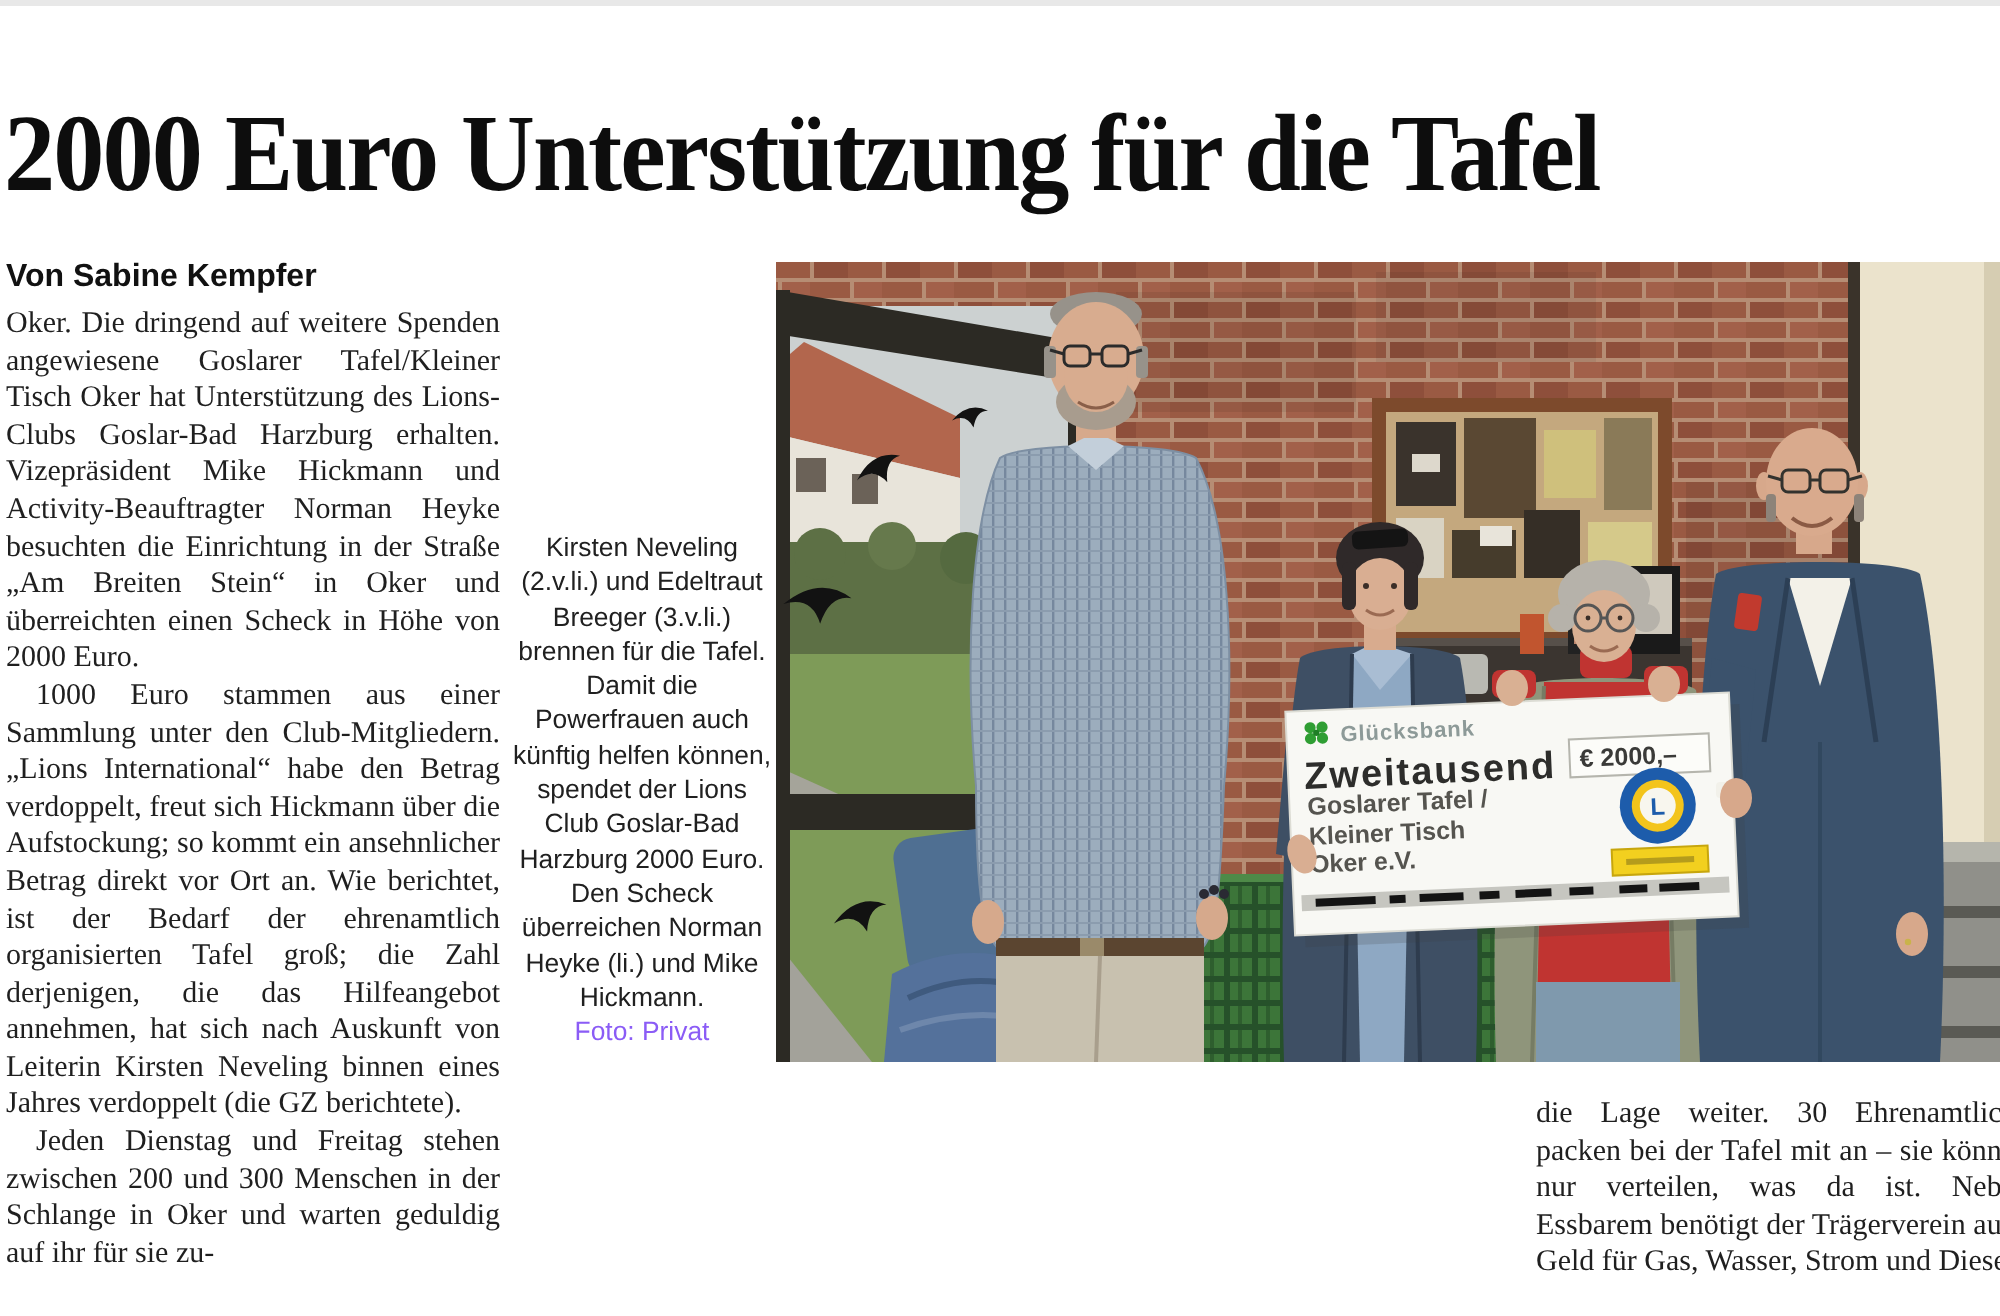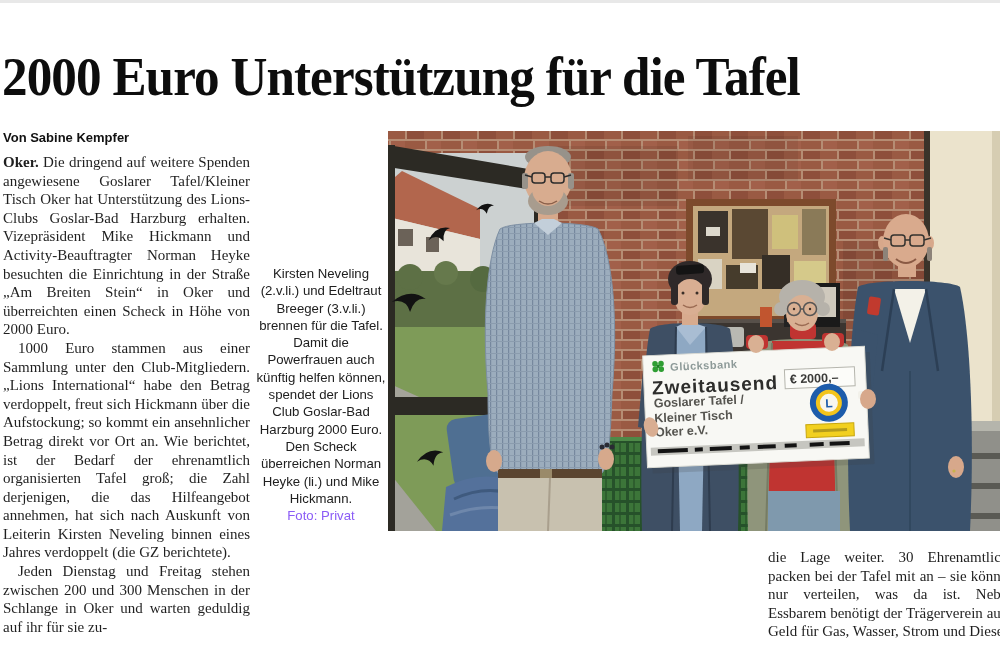--- a/index.html
+++ b/index.html
@@ -15,29 +15,29 @@
     transform:scaleX(.93);transform-origin:left top;white-space:nowrap;
   }
   .subheadline{
     position:absolute;left:3px;top:84px;width:990px;
     font-family:"Liberation Sans",sans-serif;font-weight:400;
     font-size:19.5px;color:#141414;letter-spacing:-.2px;white-space:nowrap;
   }
   .byline{
     position:absolute;left:3px;top:127px;
     font-family:"Liberation Sans",sans-serif;font-weight:700;
-    font-size:13px;color:#111;
+    font-size:16px;color:#111;
   }
   .bodycol{
     position:absolute;font-size:15px;line-height:18.6px;
     text-align:justify;text-justify:inter-word;hyphens:auto;color:#1f1f1f;
   }
   .bodycol p{margin:0;}
   .bodycol p.indent{text-indent:15px;font-family:Liberation Serif, serif;}
-  .lead-in{font-weight:700;}
+  .lead-in{font-weight:400;}
   .col1{left:3px;top:150px;width:247px;height:508px;}
   .col2{left:258px;top:545px;width:247px;height:113px;}
   .col3{left:513px;top:545px;width:247px;height:113px;}
   .col4{left:768px;top:545px;width:247px;height:113px;}
   .caption{
     position:absolute;left:256px;top:262px;width:130px;
     font-family:"Liberation Sans",sans-serif;font-size:13.2px;
     line-height:17.3px;color:#202020;text-align:center;
   }
   .caption .credit{color:#8b5cf6;}

